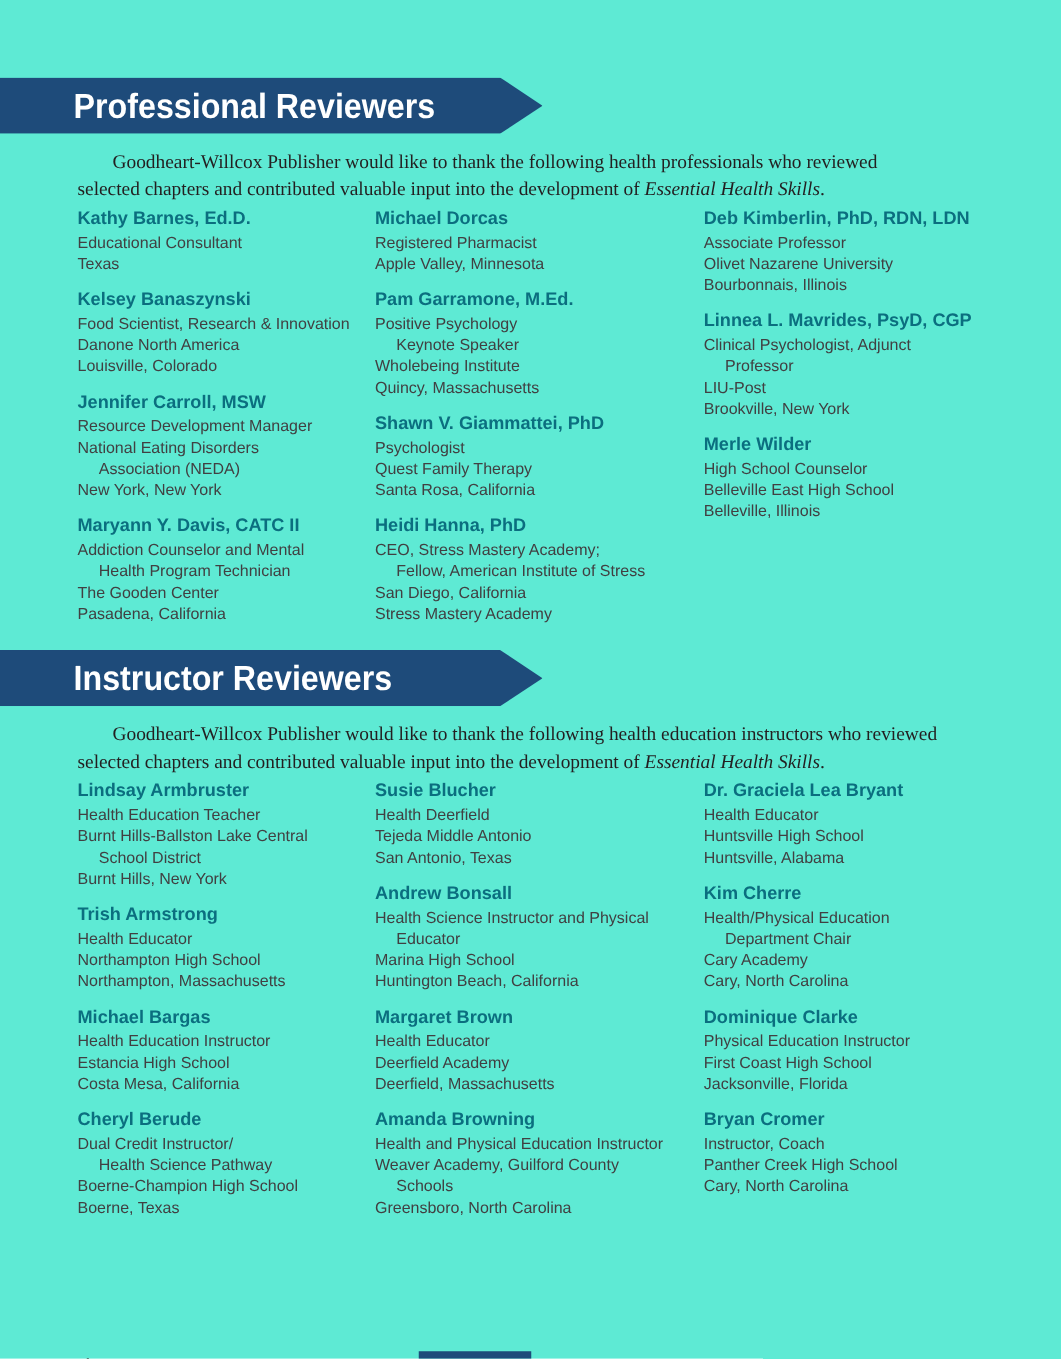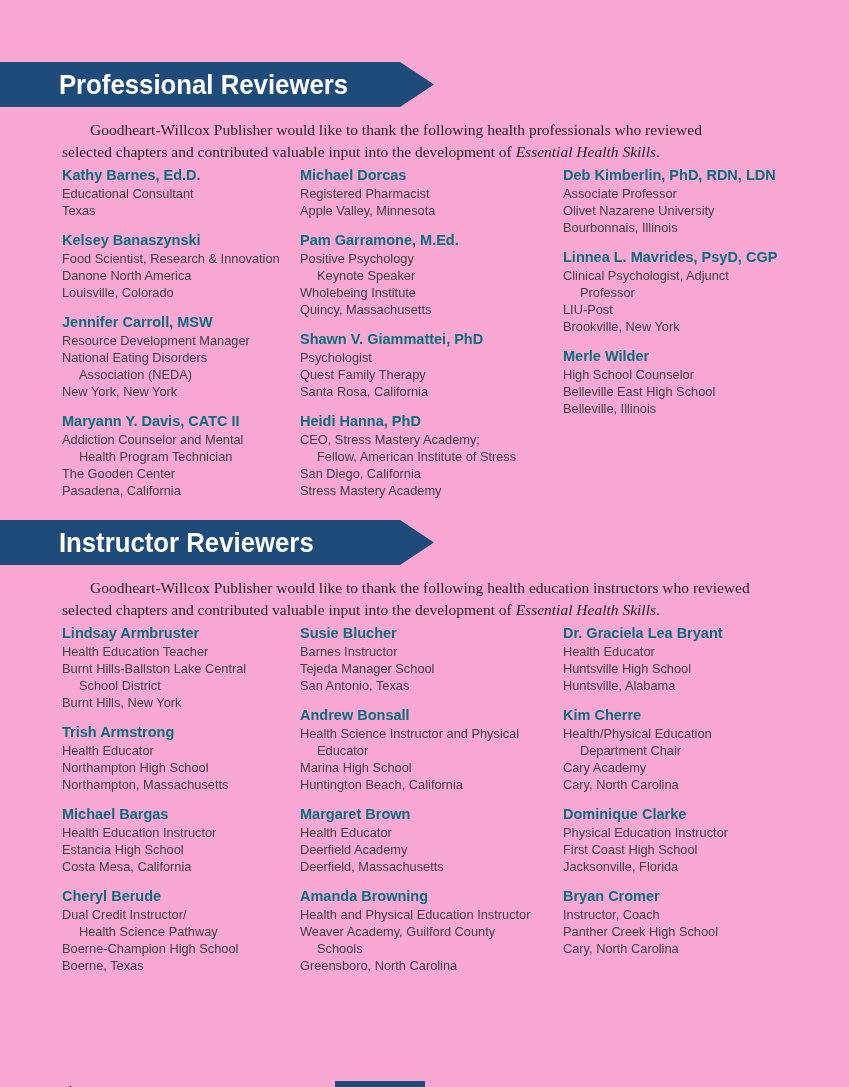--- a/index.html
+++ b/index.html
@@ -7,21 +7,21 @@
     padding: 0;
     background: #ffffff;
   }
   body {
     position: relative;
     width: 849px;
     height: 1087px;
     overflow: hidden;
     font-family: "Liberation Sans", sans-serif;
   }
-  .page { position: absolute; inset: 0; background: #f9a8d4; }
+  .page { position: absolute; inset: 0; background: #5eead4; }
 
   .section { position: absolute; left: 0; width: 849px; }
   #section-professional { top: 62px; height: 485px; }
   #section-instructor  { top: 520px; height: 500px; }
 
   .banner {
     position: absolute; top: 0; left: 0;
     width: 434px; height: 45px;
     background: var(--navy, #1e4b7a);
     clip-path: polygon(0 0, 400px 0, 434px 50%, 400px 100%, 0 100%);
@@ -207,22 +207,22 @@
             <div class="name">Cheryl Berude</div>
             <div class="line">Dual Credit Instructor/</div>
             <div class="line indent">Health Science Pathway</div>
             <div class="line">Boerne-Champion High School</div>
             <div class="line">Boerne, Texas</div>
           </div>
         </div>
         <div class="col col-1">
           <div class="entry">
             <div class="name">Susie Blucher</div>
-            <div class="line">Barnes Instructor</div>
-            <div class="line">Tejeda Manager School</div>
+            <div class="line">Health Deerfield</div>
+            <div class="line">Tejeda Middle Antonio</div>
             <div class="line">San Antonio, Texas</div>
           </div>
           <div class="entry">
             <div class="name">Andrew Bonsall</div>
             <div class="line">Health Science Instructor and Physical</div>
             <div class="line indent">Educator</div>
             <div class="line">Marina High School</div>
             <div class="line">Huntington Beach, California</div>
           </div>
           <div class="entry">

